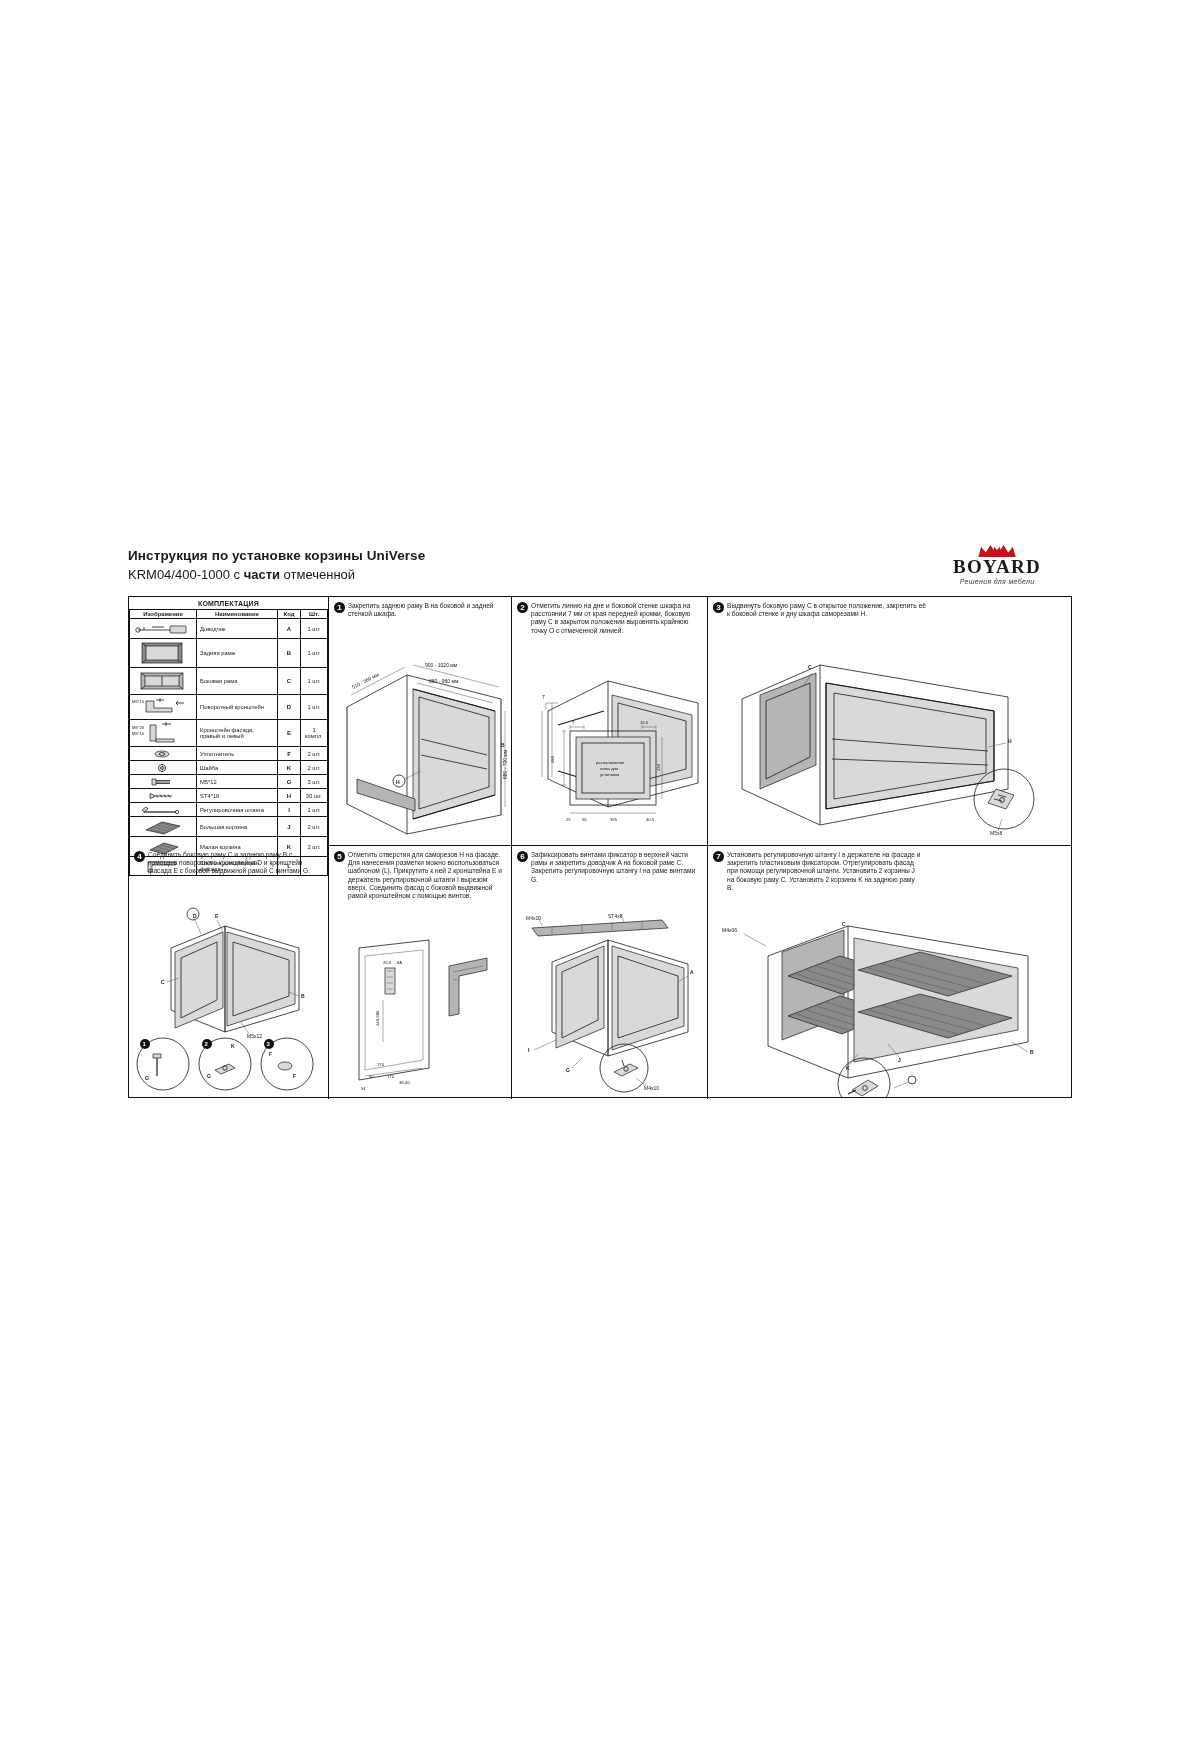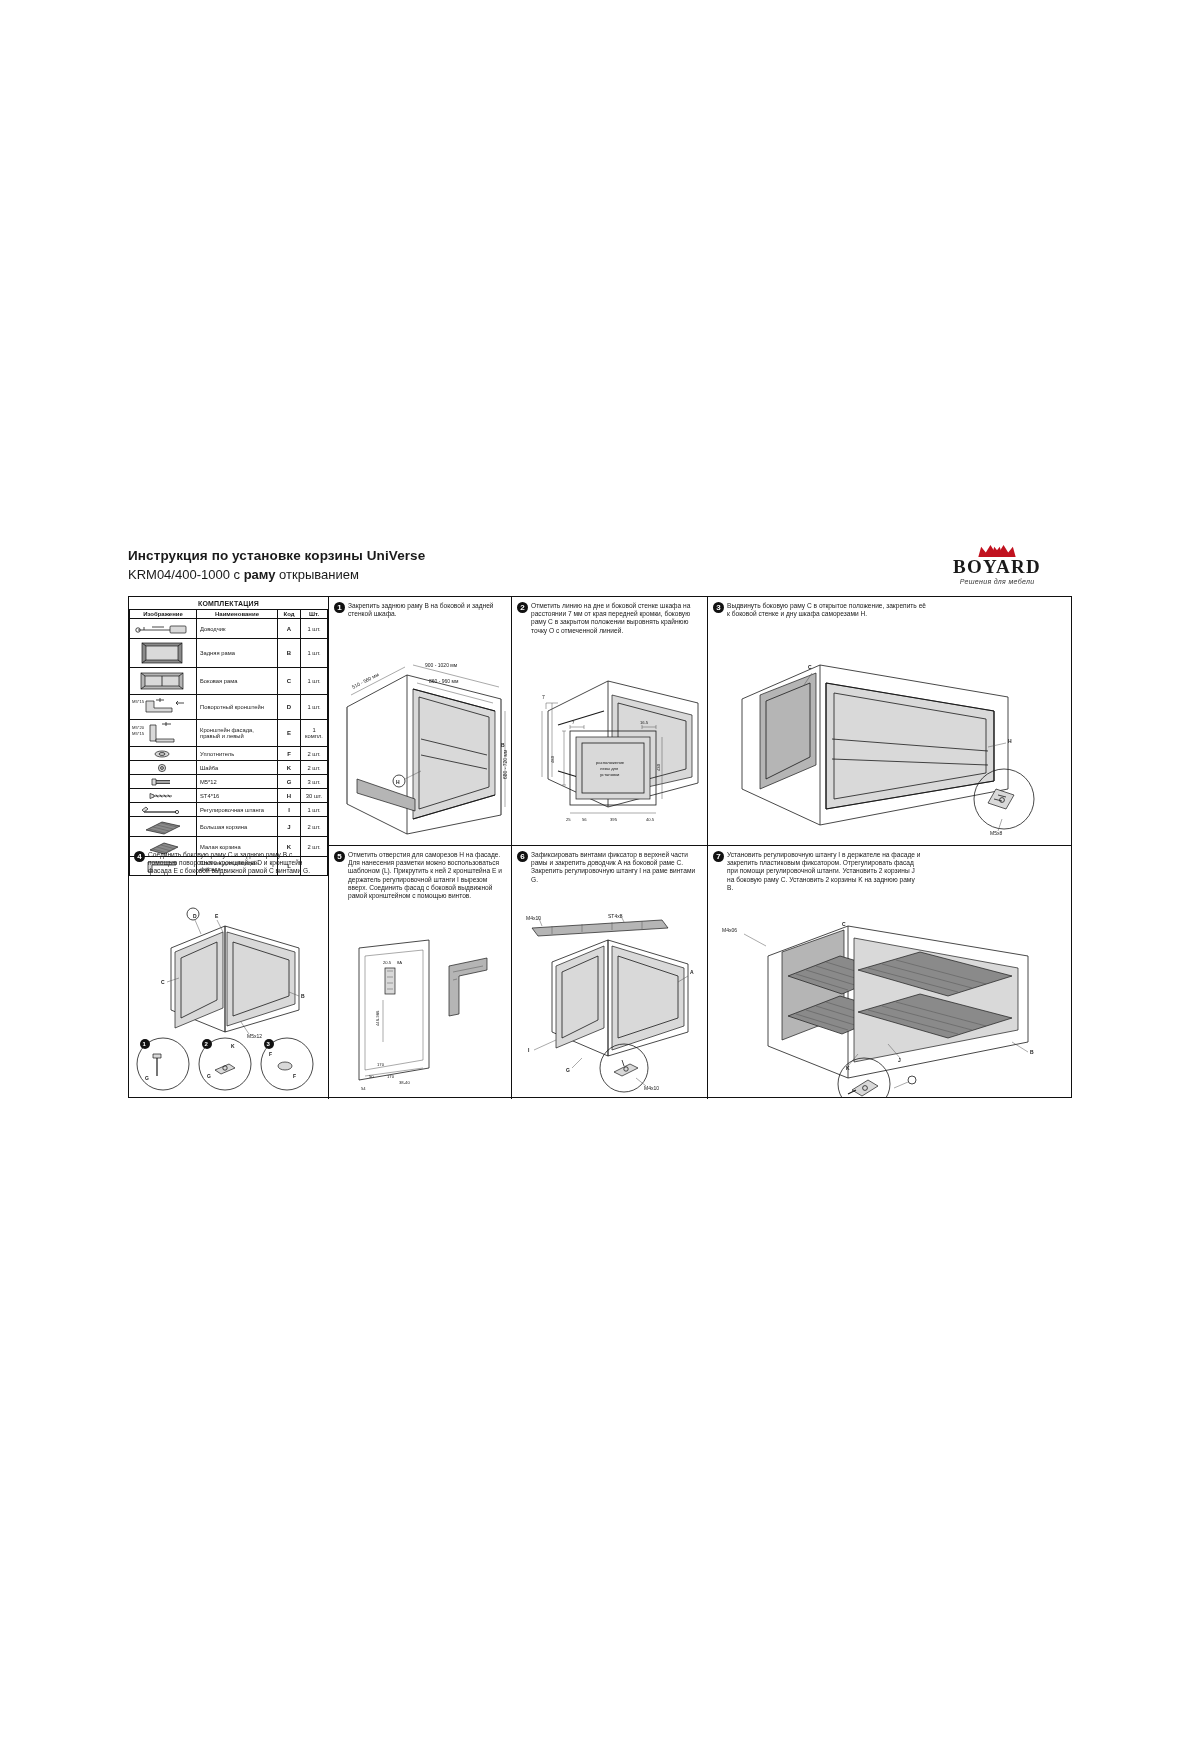--- a/index.html
+++ b/index.html
@@ -50,21 +50,21 @@
   .cg{fill:#111;}
 </style>
 </head>
 <body>
 
 <div class="page">
 <div class="sheet">
 
   <div class="hdr">
     <h1>Инструкция по установке корзины UniVerse</h1>
-    <h2><span>KRM04/400-1000 с </span><b>раму</b><span> открыванием</span></h2>
+    <h2><span>KRM04/400-1000 с </span><b>части</b><span> отмеченной</span></h2>
     <div class="brand">
       <svg class="crown" width="46" height="15" viewBox="0 0 46 15">
         <path d="M3 14 L6 3 L11 9 L16 1 L21 9 L26 3 L29 14 Z" fill="#c1121f"></path>
         <path d="M17 14 L20 3 L25 9 L30 1 L35 9 L40 3 L43 14 Z" fill="#c1121f"></path>
       </svg>
       <div class="bname">BOYARD</div>
       <div class="bslog">Решения для мебели</div>
     </div>
   </div>
 

